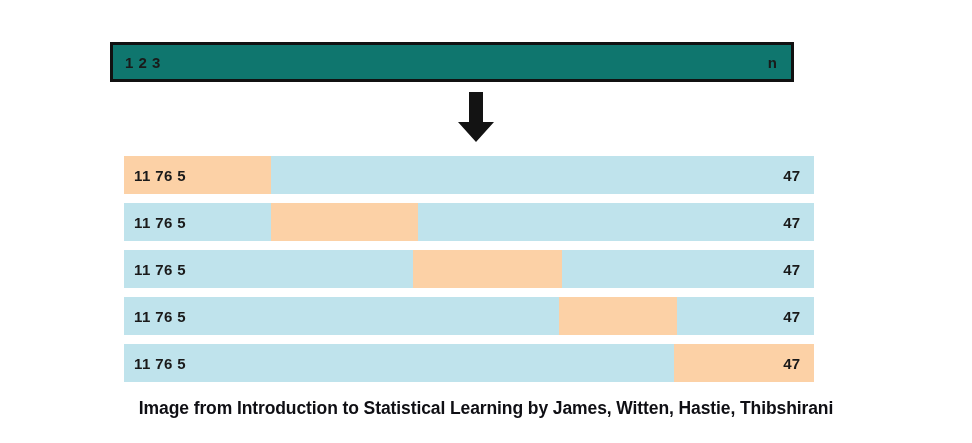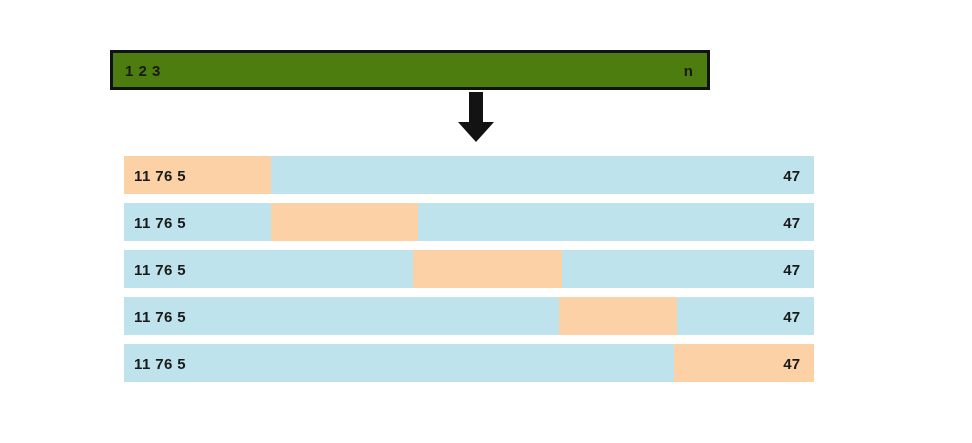--- a/index.html
+++ b/index.html
@@ -15,25 +15,25 @@
     width: 972px;
     height: 443px;
     background: #ffffff;
     overflow: hidden;
   }
 
   
   .full-box {
     position: absolute;
     left: 110px;
-    top: 50px;
-    width: 600px;
+    top: 42px;
+    width: 684px;
     height: 40px;
     border: 3px solid #111111;
-    background: #4d7c0f;
+    background: #0f766e;
     box-sizing: border-box;
   }
   .full-box .label-left {
     position: absolute;
     left: 12px;
     top: 50%;
     transform: translateY(-50%);
     font-size: 15px;
     font-weight: bold;
     color: #1a1a1a;
@@ -156,14 +156,15 @@
         <span class="bar-label-left">11 76 5</span>
         <span class="bar-label-right">47</span>
       </div>
       <div class="bar-row" style="background: rgb(191, 227, 236);">
         <div class="seg-highlight" style="left: 79.7%; width: 20.3%; background: rgb(252, 209, 166);"></div>
         <span class="bar-label-left">11 76 5</span>
         <span class="bar-label-right">47</span>
       </div>
     </div>
 
+  <div class="caption">Image from Introduction to Statistical Learning by James, Witten, Hastie, Thibshirani</div>
 
 </div>
 
 </body></html>

